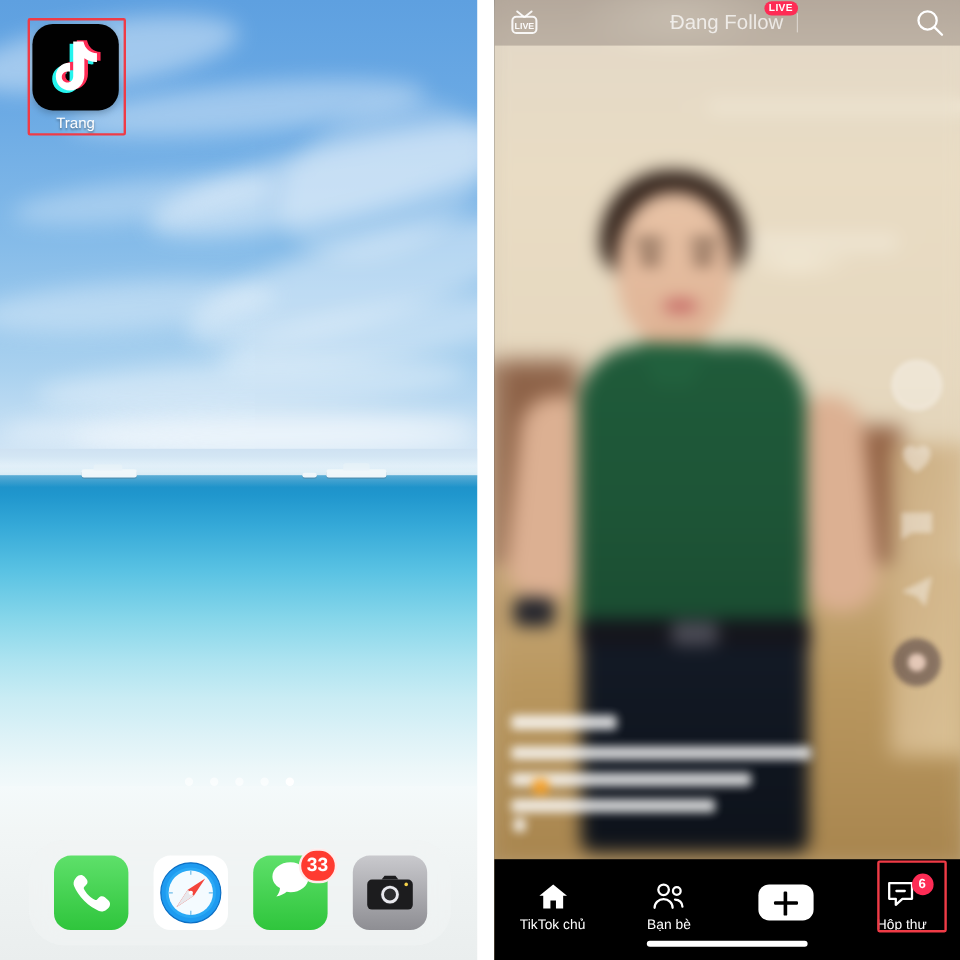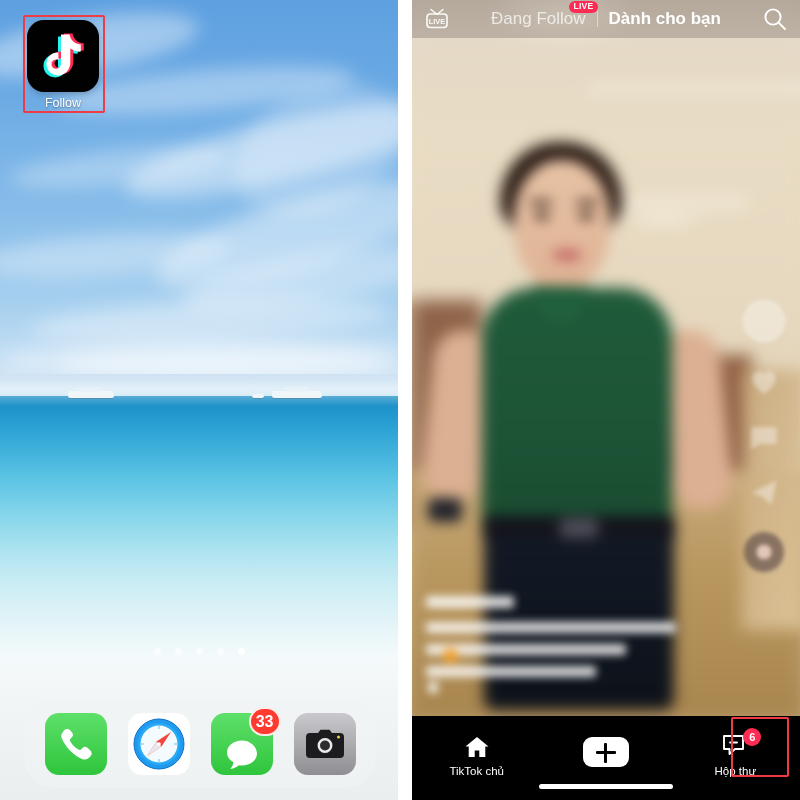--- a/index.html
+++ b/index.html
@@ -82,21 +82,21 @@
     position:absolute; left:24px; top:700px; width:352px; height:88px;
     background:rgba(240,243,244,.62);
     border-radius:30px;
     backdrop-filter:blur(12px);
     display:flex; align-items:center; justify-content:space-around;
     padding:0 10px;
   }
   .dock-app { position:relative; width:62px; height:62px; border-radius:14px; }
   .app-phone { background:linear-gradient(#5ee06a,#2fc53c); display:flex; align-items:center; justify-content:center;}
   .app-safari { background:#fff; display:flex; align-items:center; justify-content:center;}
-  .app-msg { background:linear-gradient(#5ee06a,#2fc53c); display:flex; align-items:flex-end; justify-content:center;}
+  .app-msg { background:linear-gradient(#5ee06a,#2fc53c); display:flex; align-items:flex-start; justify-content:center;}
   .app-cam { background:linear-gradient(#c9c9cd,#8e8e93); display:flex; align-items:center; justify-content:center;}
   .badge-ios {
     position:absolute; top:-6px; right:-8px; min-width:29px; height:29px;
     background:#ff3b30; border:2px solid rgba(255,255,255,.9);
     border-radius:15px; color:#fff; font-size:16px; font-weight:600;
     display:flex; align-items:center; justify-content:center; padding:0 5px;
     line-height:1;
   }
 
   
@@ -315,21 +315,21 @@
     </div>
 
     <div style="position:absolute;left:0;top:0;width:126px;height:118px;">
       <div class="tiktok-app">
         <svg width="44" height="48" viewBox="0 0 44 48" aria-hidden="true">
           <path d="M28.5 2.5c1.4 6.2 5.2 9.4 11.3 9.9v7.2c-3.6.3-6.8-.8-10.5-3.1v13.8c0 7.2-4.7 13.1-12 13.1-7.1 0-11.8-5.4-11.8-11.6 0-6.8 5.1-11.7 11.9-11.4v7.3c-.8-.1-1.6-.2-2.4-.1-2.6.3-4.5 2.1-4.5 4.6 0 2.6 2 4.6 4.6 4.6 2.8 0 4.9-2 4.9-5.2V2.5h8.5z" fill="#25f4ee" transform="translate(-3,2)"></path>
           <path d="M28.5 2.5c1.4 6.2 5.2 9.4 11.3 9.9v7.2c-3.6.3-6.8-.8-10.5-3.1v13.8c0 7.2-4.7 13.1-12 13.1-7.1 0-11.8-5.4-11.8-11.6 0-6.8 5.1-11.7 11.9-11.4v7.3c-.8-.1-1.6-.2-2.4-.1-2.6.3-4.5 2.1-4.5 4.6 0 2.6 2 4.6 4.6 4.6 2.8 0 4.9-2 4.9-5.2V2.5h8.5z" fill="#fe2c55" transform="translate(3,-1)"></path>
           <path d="M28.5 2.5c1.4 6.2 5.2 9.4 11.3 9.9v7.2c-3.6.3-6.8-.8-10.5-3.1v13.8c0 7.2-4.7 13.1-12 13.1-7.1 0-11.8-5.4-11.8-11.6 0-6.8 5.1-11.7 11.9-11.4v7.3c-.8-.1-1.6-.2-2.4-.1-2.6.3-4.5 2.1-4.5 4.6 0 2.6 2 4.6 4.6 4.6 2.8 0 4.9-2 4.9-5.2V2.5h8.5z" fill="#ffffff"></path>
         </svg>
       </div>
-      <div class="tiktok-label">Follow</div>
+      <div class="tiktok-label">Trang</div>
     </div>
     <div class="highlight-box hl-tiktok"></div>
 
     <div class="page-dots">
       <div class="dot"></div>
       <div class="dot"></div>
       <div class="dot"></div>
       <div class="dot"></div>
       <div class="dot active"></div>
     </div>
@@ -414,23 +414,20 @@
           <rect x="3" y="7" width="20" height="13.5" rx="3.2" fill="none" stroke="rgba(255,255,255,.9)" stroke-width="1.7"></rect>
           <text x="13" y="17" font-family="Liberation Sans, sans-serif" font-size="7.4" font-weight="bold" fill="rgba(255,255,255,.95)" text-anchor="middle">LIVE</text>
         </svg>
       </div>
       <div class="tt-tabs">
         <div class="tt-tab inactive">
           <span>Đang Follow</span>
           <span class="live-badge">LIVE</span>
         </div>
         <div class="tab-sep"></div>
-        <div class="tt-tab active">
-          <span>Dành cho bạn</span>
-        </div>
       </div>
       <div class="search-icon">
         <svg width="26" height="26" viewBox="0 0 26 26">
           <circle cx="11" cy="11" r="7.6" fill="none" stroke="#fff" stroke-width="1.9"></circle>
           <line x1="16.6" y1="16.6" x2="23" y2="23" stroke="#fff" stroke-width="1.9" stroke-linecap="round"></line>
         </svg>
       </div>
     </div>
 
     <div class="action-rail">
@@ -466,20 +463,31 @@
 
       <div class="nav-item">
         <div class="nav-ico">
           <svg width="26" height="24" viewBox="0 0 26 24">
               <path fill="#fff" d="M13 2 1.5 11.5h3.2V22h6V15.5h4.6V22h6V11.5h3.2z"></path>
             </svg>
         </div>
         <div class="nav-label">TikTok chủ</div>
       </div>
 
+      <div class="nav-item">
+        <div class="nav-ico">
+          <svg width="30" height="24" viewBox="0 0 30 24">
+            <circle cx="10" cy="6.5" r="4.4" fill="none" stroke="#fff" stroke-width="1.9"></circle>
+            <circle cx="21" cy="7.5" r="3.2" fill="none" stroke="#fff" stroke-width="1.9"></circle>
+            <path d="M2.5 21.5c0-4.3 3.4-7.2 7.5-7.2s7.5 2.9 7.5 7.2" fill="none" stroke="#fff" stroke-width="1.9" stroke-linecap="round"></path>
+            <path d="M19.5 14.6c3.6 0 6.2 2.6 6.2 6" fill="none" stroke="#fff" stroke-width="1.9" stroke-linecap="round"></path>
+          </svg>
+        </div>
+        <div class="nav-label">Bạn bè</div>
+      </div>
 
       <div class="nav-item">
         <div class="nav-ico" style="align-items:center;">
           <div class="create-btn">
             <span class="plus-h"></span>
             <span class="plus-v"></span>
           </div>
         </div>
         <div class="nav-label"></div>
       </div>

